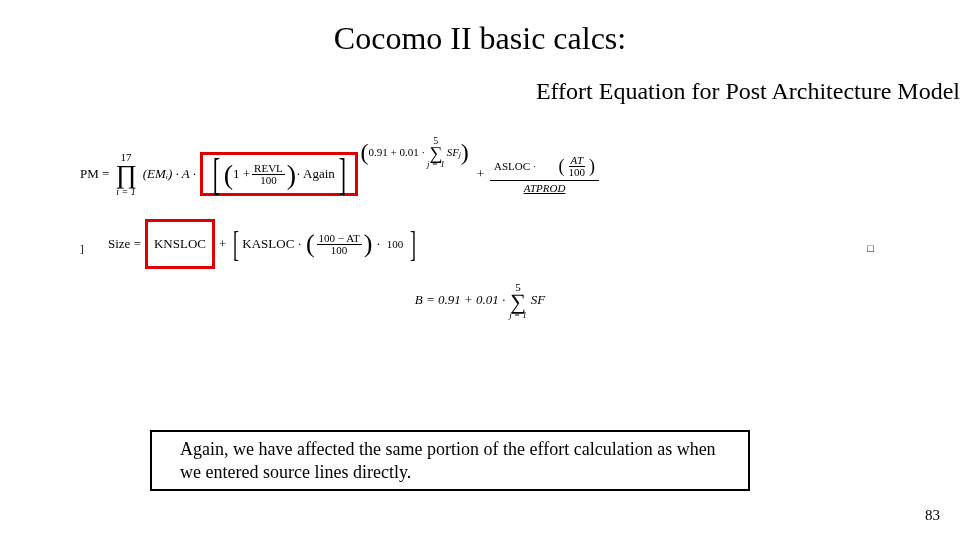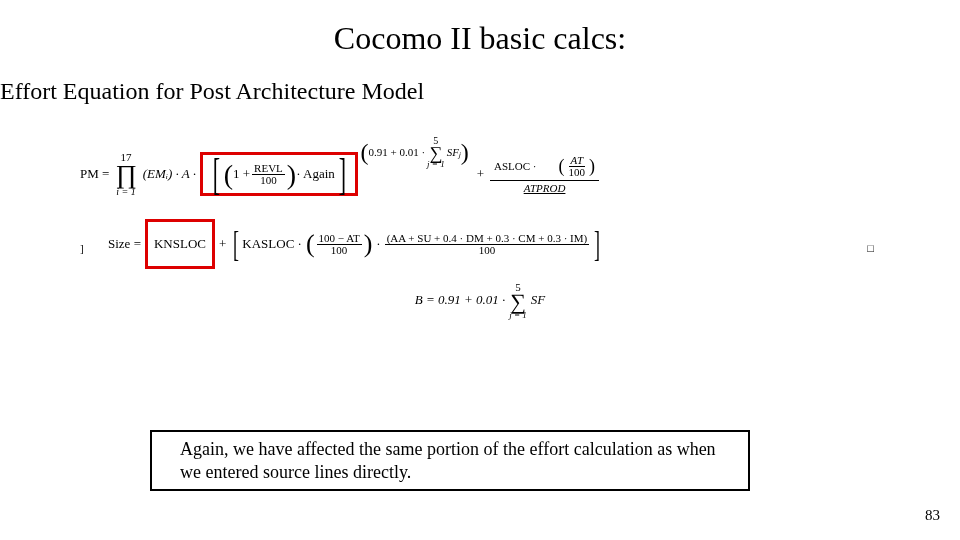--- a/index.html
+++ b/index.html
@@ -12,21 +12,21 @@
     color: #000;
     position: relative;
   }
   .title {
     text-align: center;
     font-size: 32px;
     margin-top: 20px;
     font-weight: normal;
   }
   .subtitle {
-    text-align: left;
+    text-align: right;
     font-size: 24px;
     margin-top: 4px;
     font-weight: normal;
   }
   .formula-area {
     position: relative;
     margin: 24px 80px 0 80px;
     font-family: "Times New Roman", serif;
     font-size: 13px;
   }
@@ -244,21 +244,20 @@
       <span class="paren-frac" style="margin:0 4px;">
         <span style="font-size:26px;">(</span>
         <span class="frac">
           <span class="num">100 − AT</span>
           <span class="den">100</span>
         </span>
         <span style="font-size:26px;">)</span>
       </span>
       <span>·</span>
       <span class="frac" style="margin-left:4px;">
-        <span class="num">(AA + SU + 0.4 · DM + 0.3 · CM + 0.3 · IM)</span>
         <span class="den">100</span>
       </span>
       <span class="big-bracket">]</span>
     </span>
   </div>
 
   <div class="b-row">
     <span class="italic">B = 0.91 + 0.01 ·</span>
     <span class="b-sum">
       <span class="stop">5</span>

